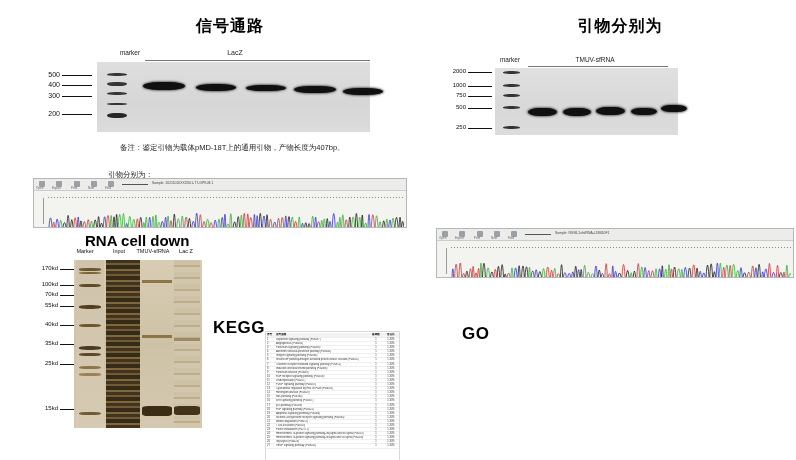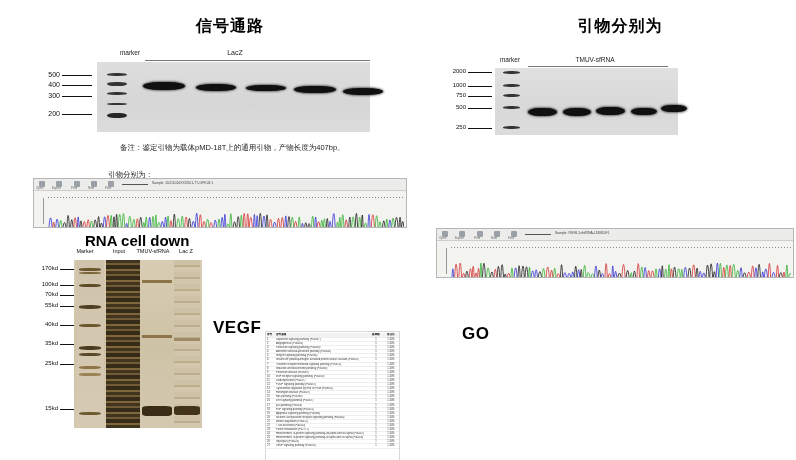--- a/index.html
+++ b/index.html
@@ -442,21 +442,21 @@
 
     <div class="sds-lane" style="left:100px;width:26px;
                 background:repeating-linear-gradient(180deg,
                   #cec2a6 0 5px,#bcae8c 5px 7px,#d2c7ad 7px 12px);">
       <div style="position:absolute;left:0;right:0;top:146px;height:9px;background:#42331a;border-radius:20%;"></div>
       <div style="position:absolute;left:0;right:0;top:78px;height:3px;background:#9b8a63;"></div>
     </div>
   </div>
 </div>
 
-<div class="abs bigword" style="left:213px;top:318px;">VEGF</div>
+<div class="abs bigword" style="left:213px;top:318px;">KEGG</div>
 
 <div class="abs bigword" style="left:462px;top:324px;">GO</div>
 
 <div class="abs slide" style="left:265px;top:231px;width:133px;height:228px;">
   <div class="ktab" style="left:0;top:1px;">
     <div class="krow khead" style="height:4px;">
       <span class="kno">序号</span>
       <span class="kname">信号通路</span>
       <span class="kv1">基因数</span>
       <span class="kv2">百分比</span>

